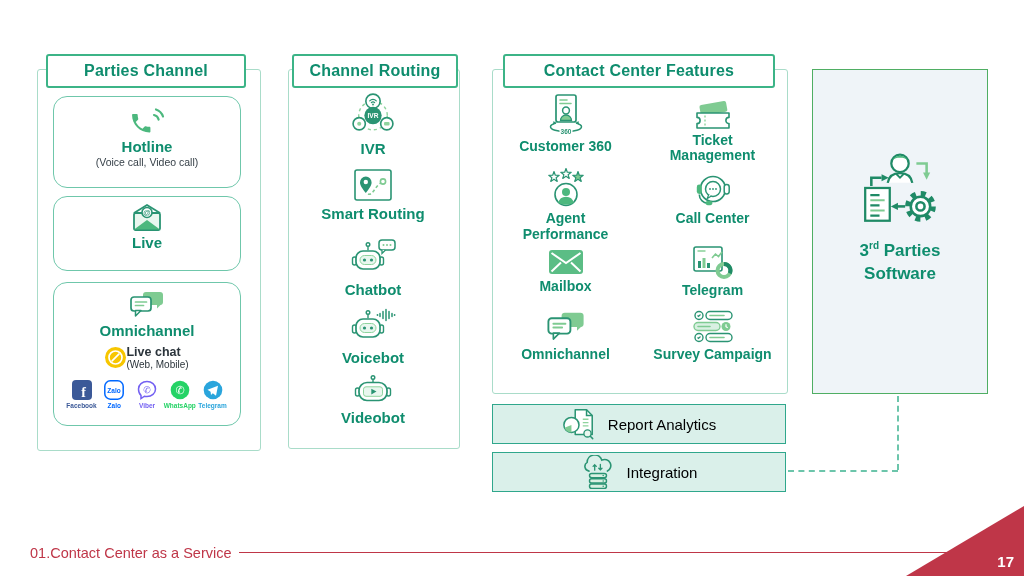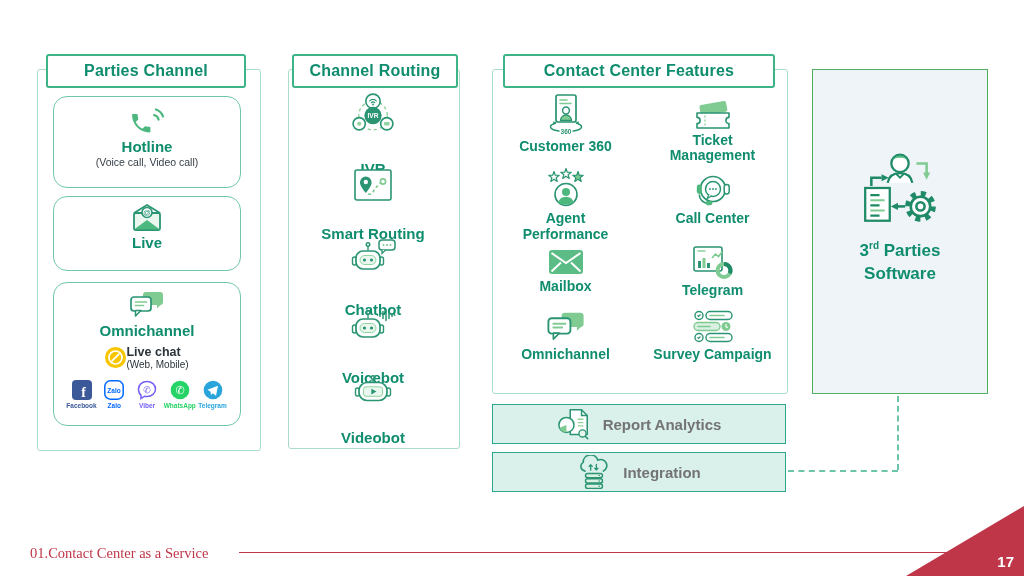--- a/index.html
+++ b/index.html
@@ -17,43 +17,43 @@
   .card-sub{font-size:10.5px;color:#374149;margin-top:1px;}
   .live-row{display:flex;align-items:center;margin-top:6px;}
   .live-texts{display:flex;flex-direction:column;line-height:1.15;}
   .live-title{font-size:12.5px;color:#2b343b;font-weight:bold;}
   .live-sub{font-size:10px;color:#2b343b;}
   .social-row{display:flex;justify-content:space-between;width:162px;margin-top:9px;}
   .social{display:flex;flex-direction:column;align-items:center;width:31px;}
   .social-label{font-size:6.5px;font-weight:bold;margin-top:2px;}
   .c-fb{color:#3b5998}.c-zalo{color:#0068ff}.c-viber{color:#7360f2}.c-wa{color:#25d366}.c-tg{color:#2aa5dc}
   
-  .cr-item{position:absolute;left:288px;width:170px;display:flex;flex-direction:column;align-items:center;z-index:2;gap:20px;}
+  .cr-item{position:absolute;left:288px;width:170px;display:flex;flex-direction:column;align-items:center;z-index:2;}
   .cr-label{font-size:15px;font-weight:bold;color:#0f8d6e;margin-top:3px;}
   
   .feat-grid{position:absolute;left:492px;top:90px;width:294px;z-index:2;
              display:grid;grid-template-columns:1fr 1fr;grid-template-rows:74px 80px 62px 84px;}
   .feat{display:flex;flex-direction:column;align-items:center;justify-content:flex-start;}
   .feat-ic{display:flex;align-items:flex-end;justify-content:center;}
   .feat-label{font-size:14px;font-weight:bold;color:#0f8d6e;text-align:center;line-height:1.12;margin-top:3px;max-width:120px;}
   
   .bar{position:absolute;left:492px;width:294px;height:40px;background:#daf0ea;border:1.5px solid #2fa78c;
        display:flex;align-items:center;justify-content:center;gap:12px;box-sizing:border-box;}
-  .bar-label{font-size:15px;font-weight:bold;color:#737373;}
+  .bar-label{font-size:15px;font-weight:normal;color:#000000;}
   
   .panel{position:absolute;left:812px;top:69px;width:176px;height:325px;background:#eff4f8;
          border:1.5px solid #4fae63;box-sizing:border-box;
          display:flex;flex-direction:column;align-items:center;justify-content:center;padding-bottom:28px;}
   .panel-title{font-size:17px;font-weight:bold;color:#0f8d6e;text-align:center;line-height:1.35;margin-top:10px;}
   .panel-title sup{font-size:10px;}
   
   .dash-h{position:absolute;border-top:2px dashed #6cc5ab;}
   .dash-v{position:absolute;border-left:2px dashed #6cc5ab;}
   
-  .footer-label{position:absolute;left:30px;top:545px;font-size:14.5px;color:#bf3648;font-family:Liberation Serif, serif;}
+  .footer-label{position:absolute;left:30px;top:545px;font-size:14.5px;color:#bf3648;}
   .footer-line{position:absolute;left:239px;top:552px;width:716px;border-top:1.5px solid #bf3648;}
   .corner{position:absolute;right:0;bottom:0;width:118px;height:70px;background:#bf3648;
           clip-path:polygon(100% 0,100% 100%,0 100%);}
   .page-num{position:absolute;right:10px;bottom:6px;color:#fff;font-size:15px;font-weight:bold;z-index:4;}
   svg{display:block;}
 </style>
 </head>
 <body>
 
 <div class="slide">

